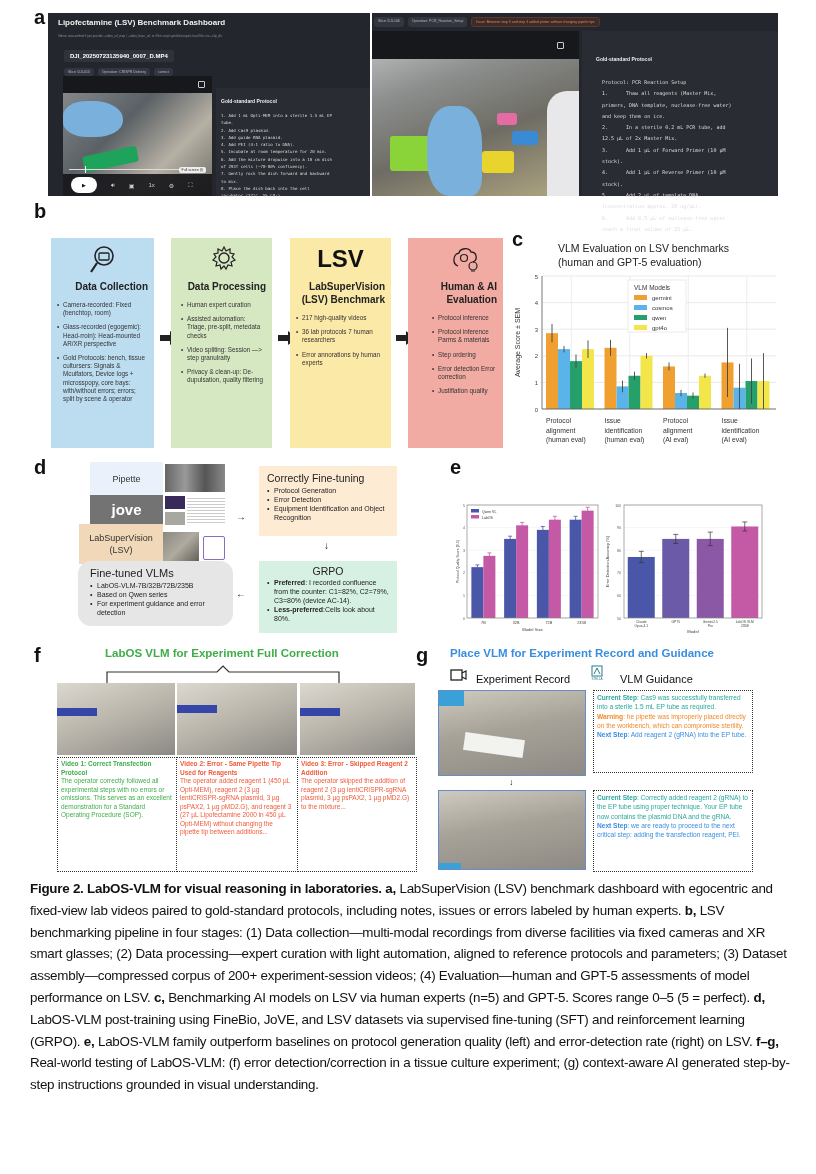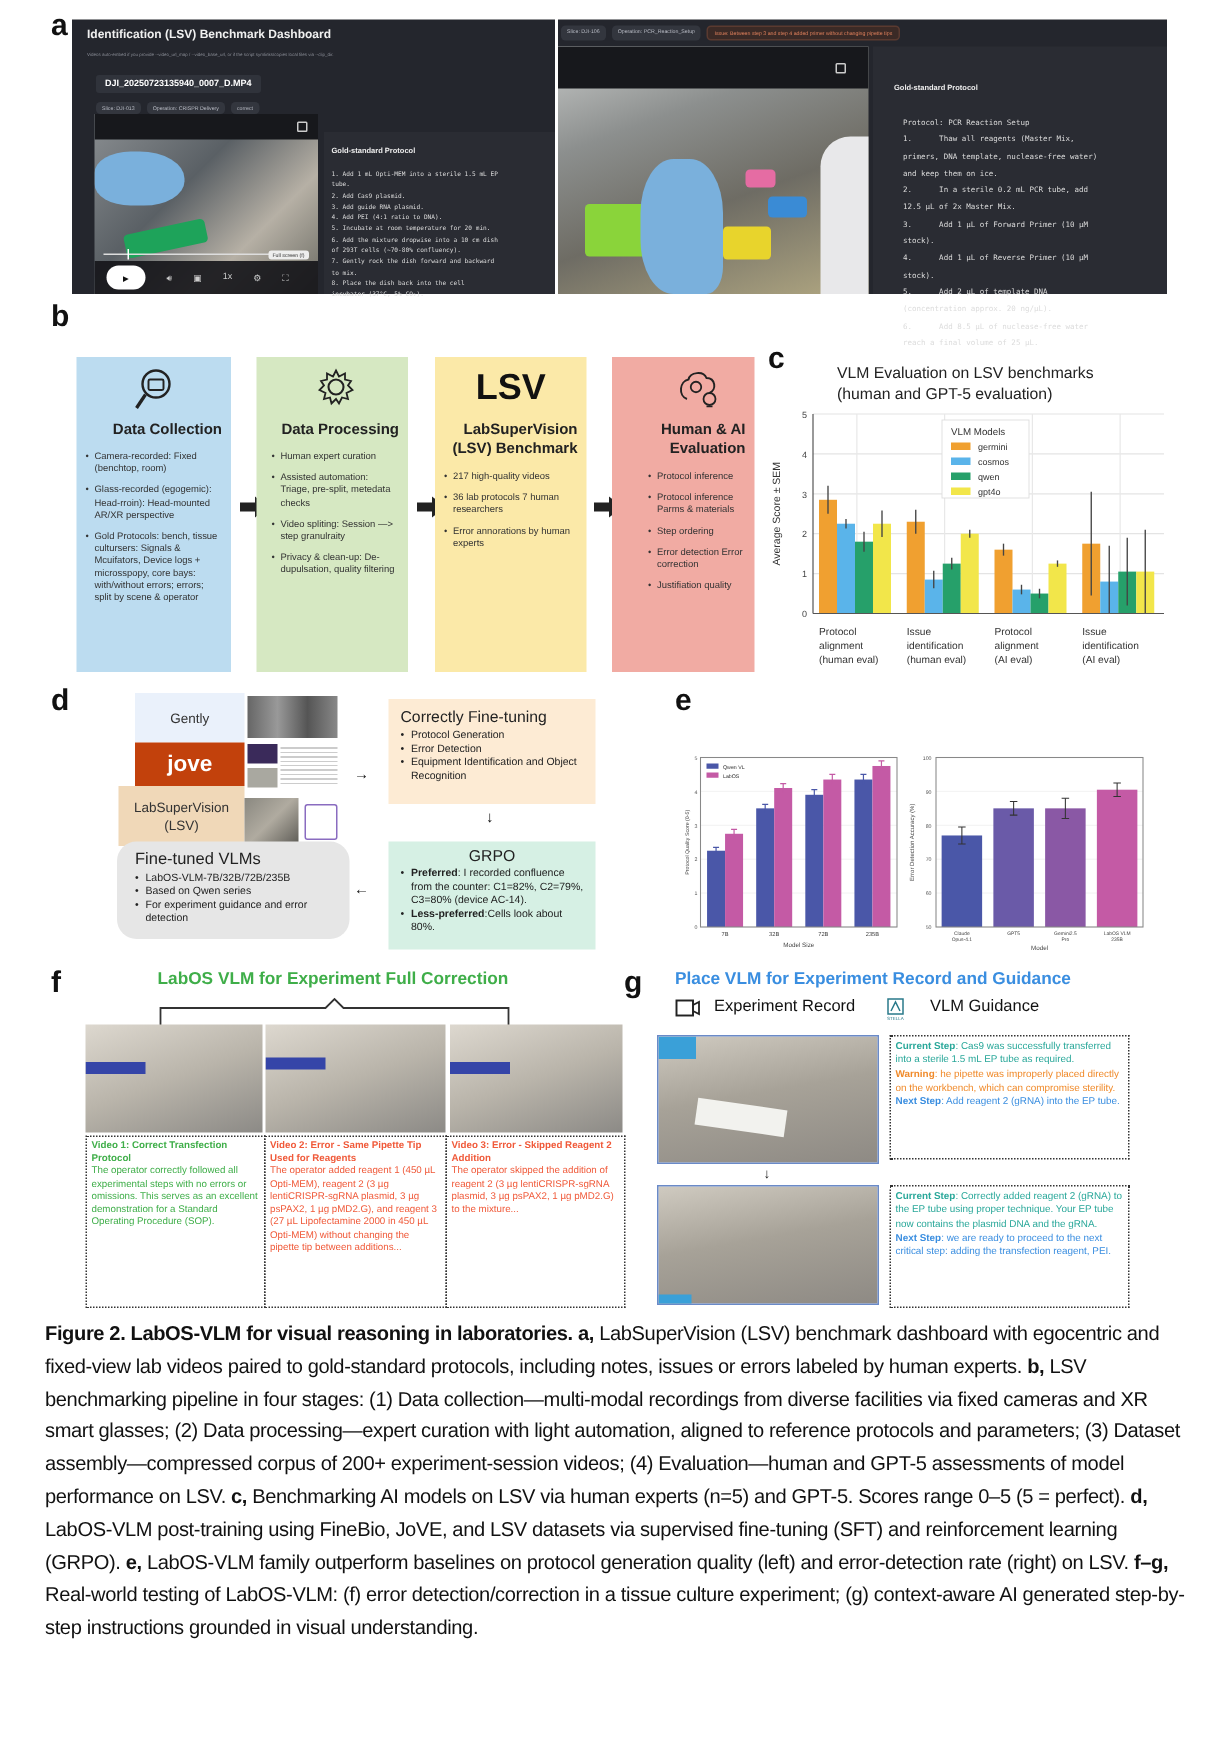--- a/index.html
+++ b/index.html
@@ -63,21 +63,21 @@
 
   .caption { position: absolute; left: 30px; top: 878px; width: 760px; font-size: 13.4px; line-height: 21.8px; color: #111; font-family: "Liberation Sans", sans-serif; letter-spacing: -0.25px; }
   svg text { font-family: "Liberation Sans", sans-serif; }
 </style>
 </head>
 <body>
 
 <div class="plabel" style="left:34px;top:6px;">a</div>
 
 <div id="dashL" class="dash">
-  <div class="dash-title">Identification (LSV) Benchmark Dashboard</div>
+  <div class="dash-title">Lipofectamine (LSV) Benchmark Dashboard</div>
   <div class="dash-sub">Videos auto-embed if you provide --video_url_map / --video_base_url, or if the script symlinks/copies local files via --clip_dir.</div>
   <div class="file-box">DJI_20250723135940_0007_D.MP4</div>
   <div class="chips" style="left:16px;top:55px;">
     <span class="chip">Slice: DJI-013</span>
     <span class="chip">Operation: CRISPR Delivery</span>
     <span class="chip">correct</span>
   </div>
   <div class="video" style="left:15px;top:63px;width:149px;height:120px;">
     <div class="video-top" style="height:17px;"></div>
     <span class="ext-icon" style="right:7px;top:5px;"></span>
@@ -290,22 +290,22 @@
     <rect x="134" y="75" width="13" height="5" fill="#5ab4ea"></rect>
     <text x="152" y="80" font-size="6" fill="#333">cosmos</text>
     <rect x="134" y="85" width="13" height="5" fill="#26a06a"></rect>
     <text x="152" y="90" font-size="6" fill="#333">qwen</text>
     <rect x="134" y="95" width="13" height="5" fill="#f2e64a"></rect>
     <text x="152" y="100" font-size="6" fill="#333">gpt4o</text>
   </svg>
 
 <div class="plabel" style="left:34px;top:456px;">d</div>
 
-<div class="dbox" style="left:90px;top:462px;width:73px;height:33px;background:#eaf1fb;display:flex;align-items:center;justify-content:center;font-size:9px;color:#333;">Gently</div>
-<div class="dbox" style="left:90px;top:495px;width:73px;height:29px;background:#c2410c;display:flex;align-items:center;justify-content:center;font-size:15px;font-weight:bold;color:#fff;">jove</div>
+<div class="dbox" style="left:90px;top:462px;width:73px;height:33px;background:#eaf1fb;display:flex;align-items:center;justify-content:center;font-size:9px;color:#333;">Pipette</div>
+<div class="dbox" style="left:90px;top:495px;width:73px;height:29px;background:#737373;display:flex;align-items:center;justify-content:center;font-size:15px;font-weight:bold;color:#fff;">jove</div>
 <div class="dbox" style="left:79px;top:524px;width:84px;height:40px;background:#f0d8b8;display:flex;align-items:center;justify-content:center;text-align:center;font-size:9px;line-height:12px;color:#333;padding:0 8px;">LabSuperVision (LSV)</div>
 <div style="position:absolute;left:163px;top:462px;width:63px;height:103px;">
   <div style="position:absolute;left:2px;top:2px;width:60px;height:28px;background:linear-gradient(90deg,#666,#999,#555,#888);"></div>
   <div style="position:absolute;left:2px;top:34px;width:20px;height:13px;background:#3a2a5a;"></div>
   <div style="position:absolute;left:2px;top:50px;width:20px;height:13px;background:#a9a8a0;"></div>
   <div style="position:absolute;left:24px;top:34px;width:38px;height:28px;background:repeating-linear-gradient(#fff 0 2px,#ccc 2px 3px);"></div>
   <div style="position:absolute;left:0;top:70px;width:36px;height:30px;background:linear-gradient(135deg,#8a8880,#b0aba0,#605e58);"></div>
   <div style="position:absolute;left:40px;top:74px;width:22px;height:24px;border:1px solid #8a6cc0;border-radius:2px;"></div>
 </div>
 <div style="position:absolute;left:236px;top:511px;font-size:10px;">→</div>
@@ -459,21 +459,21 @@
   <b>Video 2: Error - Same Pipette Tip Used for Reagents</b><br>
   <span>The operator added reagent 1 (450 µL Opti-MEM), reagent 2 (3 µg lentiCRISPR-sgRNA plasmid, 3 µg psPAX2, 1 µg pMD2.G), and reagent 3 (27 µL Lipofectamine 2000 in 450 µL Opti-MEM) without changing the pipette tip between additions...</span>
 </div>
 <div class="dotbox red" style="left:297px;top:757px;width:120px;height:115px;">
   <b>Video 3: Error - Skipped Reagent 2 Addition</b><br>
   <span>The operator skipped the addition of reagent 2 (3 µg lentiCRISPR-sgRNA plasmid, 3 µg psPAX2, 1 µg pMD2.G) to the mixture...</span>
 </div>
 
 <div class="plabel" style="left:416px;top:644px;">g</div>
 <div style="position:absolute;left:450px;top:647px;font-size:11.5px;font-weight:bold;color:#3a8ee0;">Place VLM for Experiment Record and Guidance</div>
-<div style="position:absolute;left:450px;top:665px;display:flex;align-items:flex-start;">
+<div style="position:absolute;left:450px;top:665px;display:flex;align-items:flex-end;">
   <span style="display:inline-block;width:20px;">
     <svg width="18" height="12" viewBox="0 0 18 12">
         <rect x="1" y="1" width="11" height="10" fill="none" stroke="#222" stroke-width="1.3"></rect>
         <polyline points="12,4 16,2 16,10 12,8" fill="none" stroke="#222" stroke-width="1.2"></polyline>
       </svg>
   </span>
   <span style="font-size:11px;margin-left:6px;width:110px;">Experiment Record</span>
   <span style="display:inline-block;width:22px;text-align:center;">
     <svg width="14" height="16" viewBox="0 0 14 16">
         <rect x="2" y="1" width="10" height="10" fill="none" stroke="#2a7a8a" stroke-width="1"></rect>

